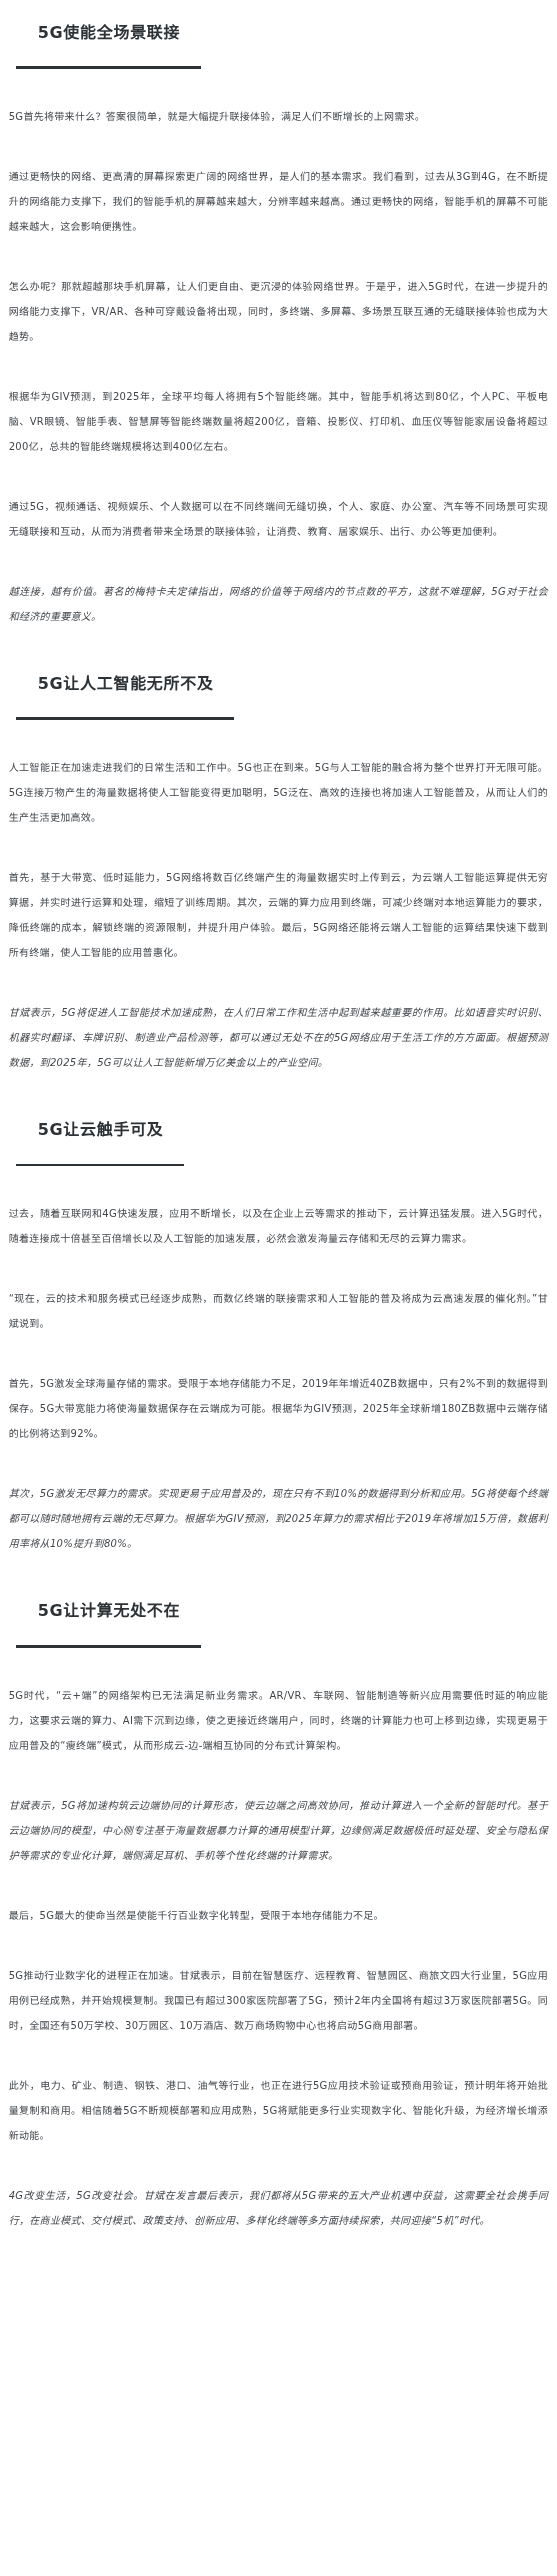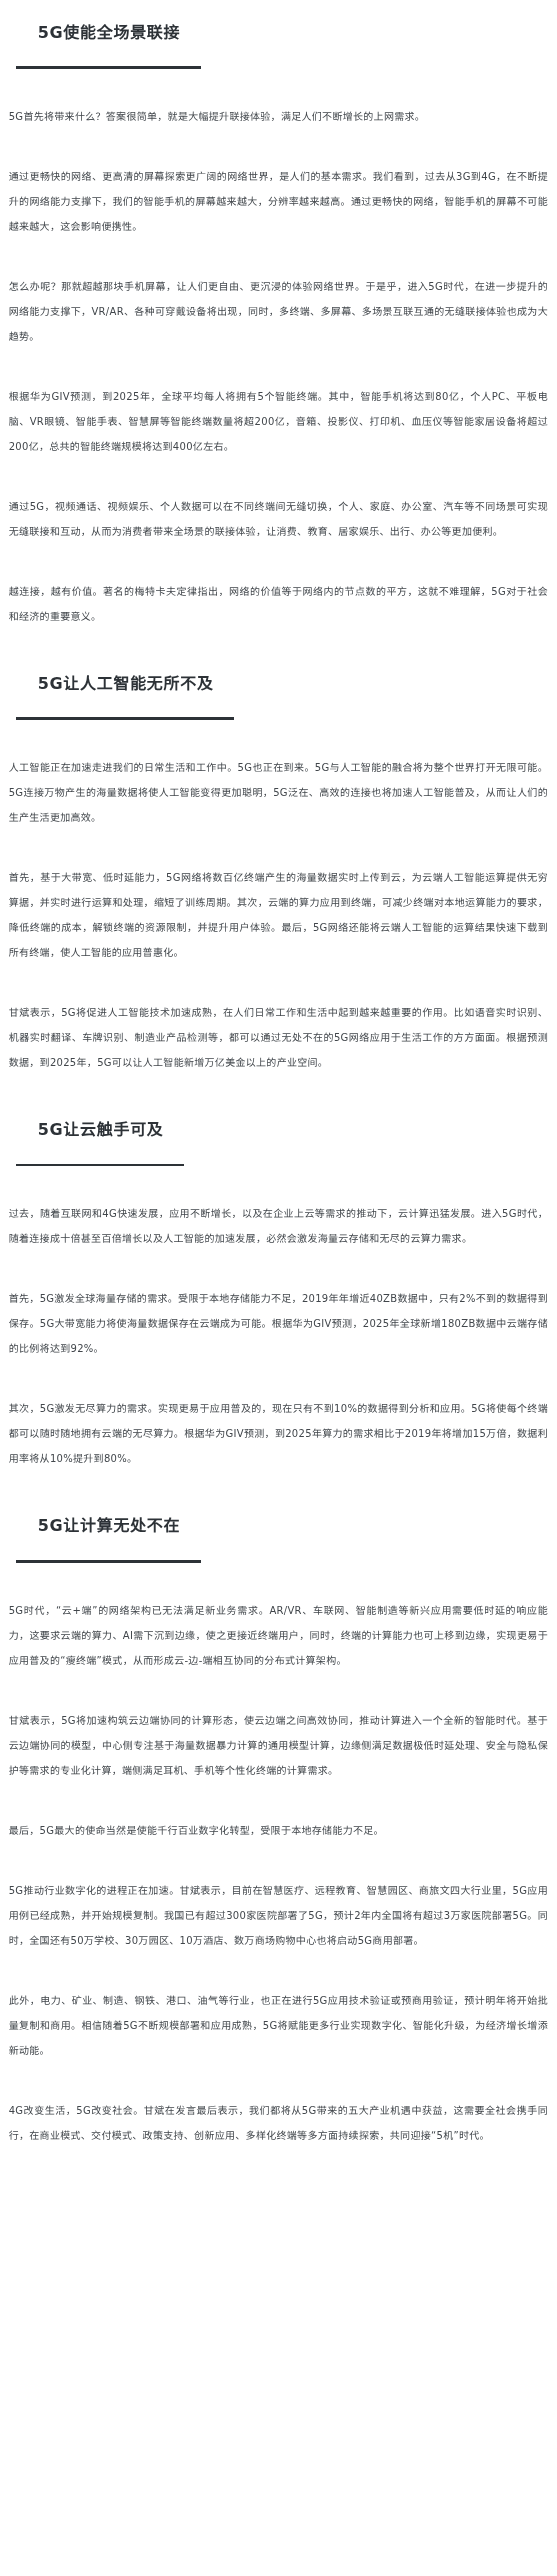--- a/index.html
+++ b/index.html
@@ -41,20 +41,21 @@
   .para {
     font-size: 10px;
     line-height: 25px;
     letter-spacing: 0.3px;
     text-align: justify;
     margin: 35px 0;
     color: #41464b;
   }
   .section > .para:last-child {
     margin-bottom: 26px;
+    font-style: italic;
   }
 </style>
 </head>
 <body>
 
 <div class="page">
 
   <section class="section">
     <div class="section-head">
       <div class="section-head-inner">
@@ -83,20 +84,21 @@
   </section>
 
   <section class="section">
     <div class="section-head">
       <div class="section-head-inner">
         <h2 class="section-title">5G让云触手可及</h2>
         <div class="title-rule"></div>
       </div>
     </div>
     <p class="para">过去，随着互联网和4G快速发展，应用不断增长，以及在企业上云等需求的推动下，云计算迅猛发展。进入5G时代，随着连接成十倍甚至百倍增长以及人工智能的加速发展，必然会激发海量云存储和无尽的云算力需求。</p>
+    <p class="para">“现在，云的技术和服务模式已经逐步成熟，而数亿终端的联接需求和人工智能的普及将成为云高速发展的催化剂。”甘斌说到。</p>
     <p class="para">首先，5G激发全球海量存储的需求。受限于本地存储能力不足，2019年年增近40ZB数据中，只有2%不到的数据得到保存。5G大带宽能力将使海量数据保存在云端成为可能。根据华为GIV预测，2025年全球新增180ZB数据中云端存储的比例将达到92%。</p>
     <p class="para">其次，5G激发无尽算力的需求。实现更易于应用普及的，现在只有不到10%的数据得到分析和应用。5G将使每个终端都可以随时随地拥有云端的无尽算力。根据华为GIV预测，到2025年算力的需求相比于2019年将增加15万倍，数据利用率将从10%提升到80%。</p>
   </section>
 
   <section class="section">
     <div class="section-head">
       <div class="section-head-inner">
         <h2 class="section-title">5G让计算无处不在</h2>
         <div class="title-rule"></div>
       </div>

